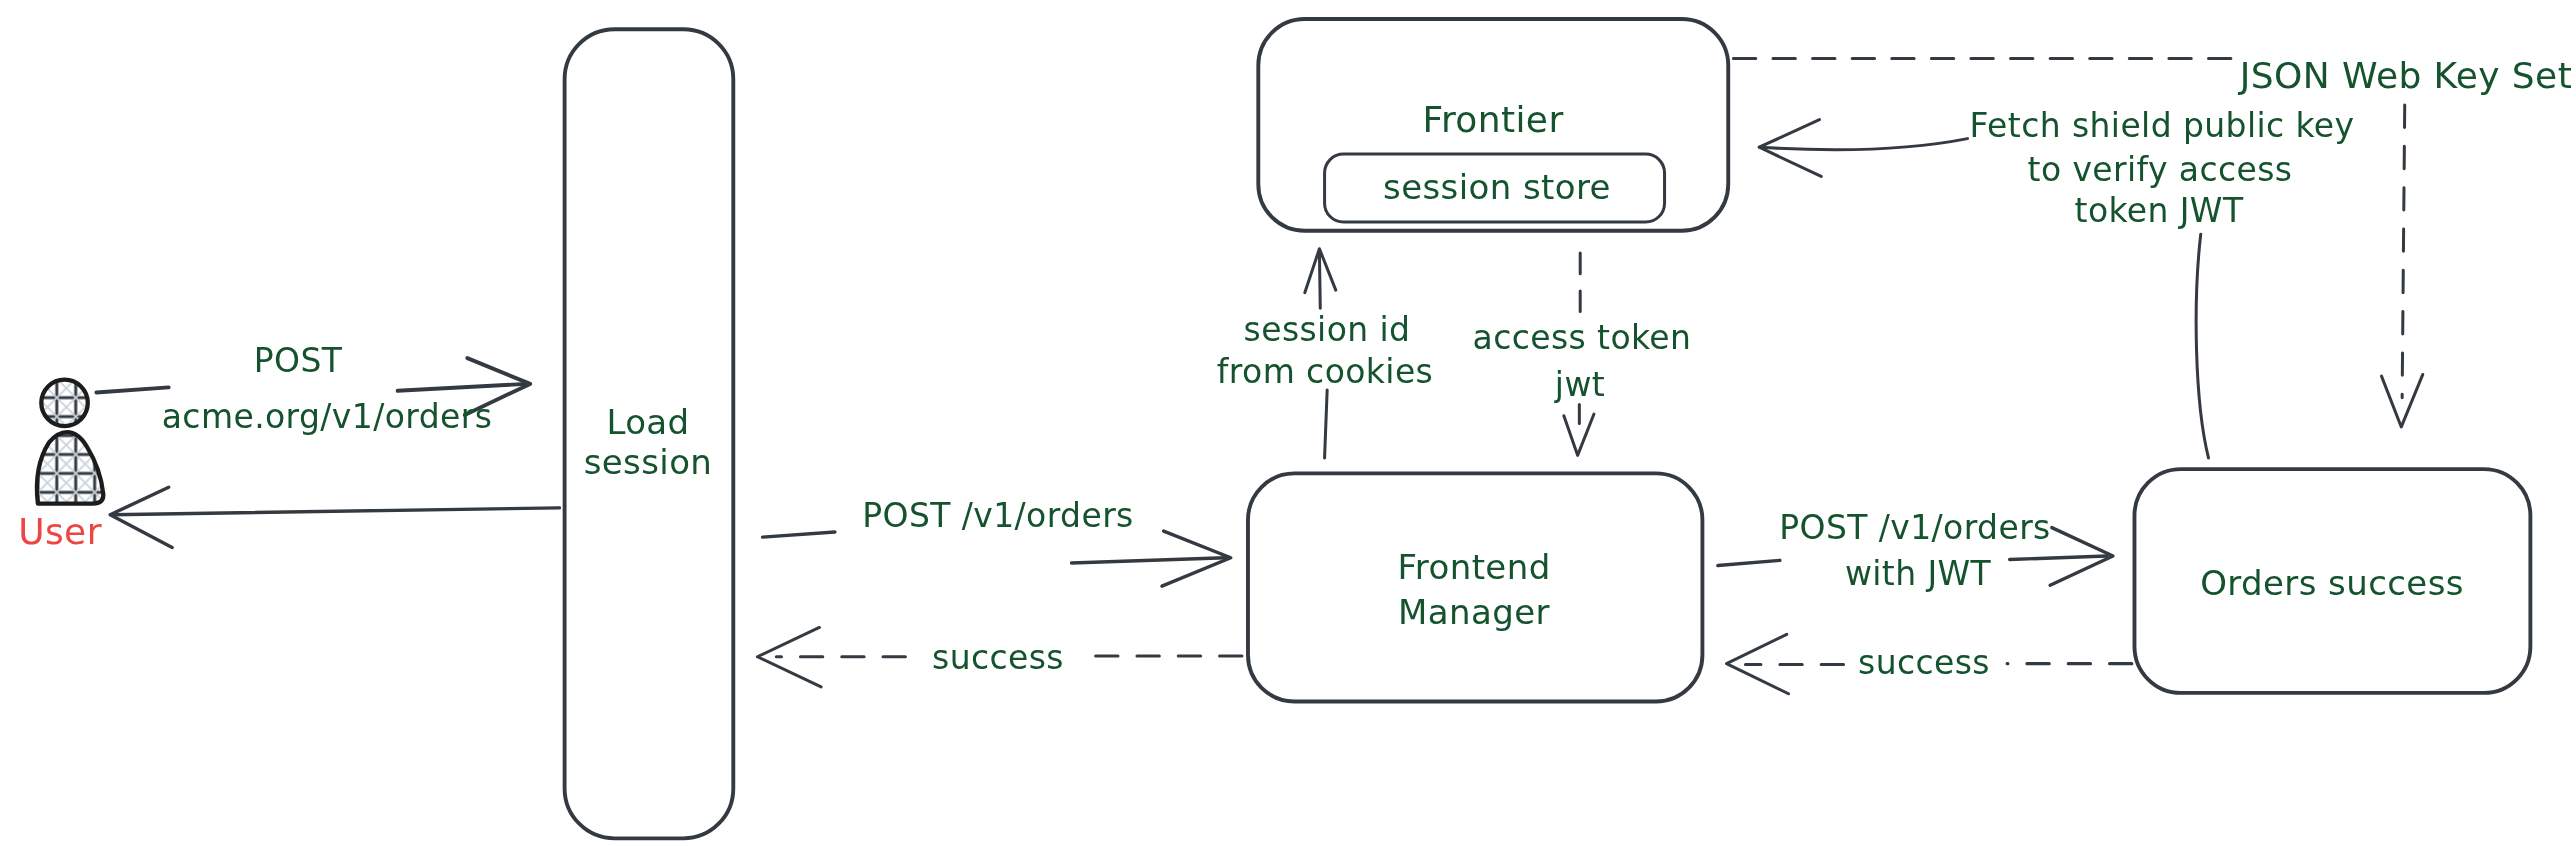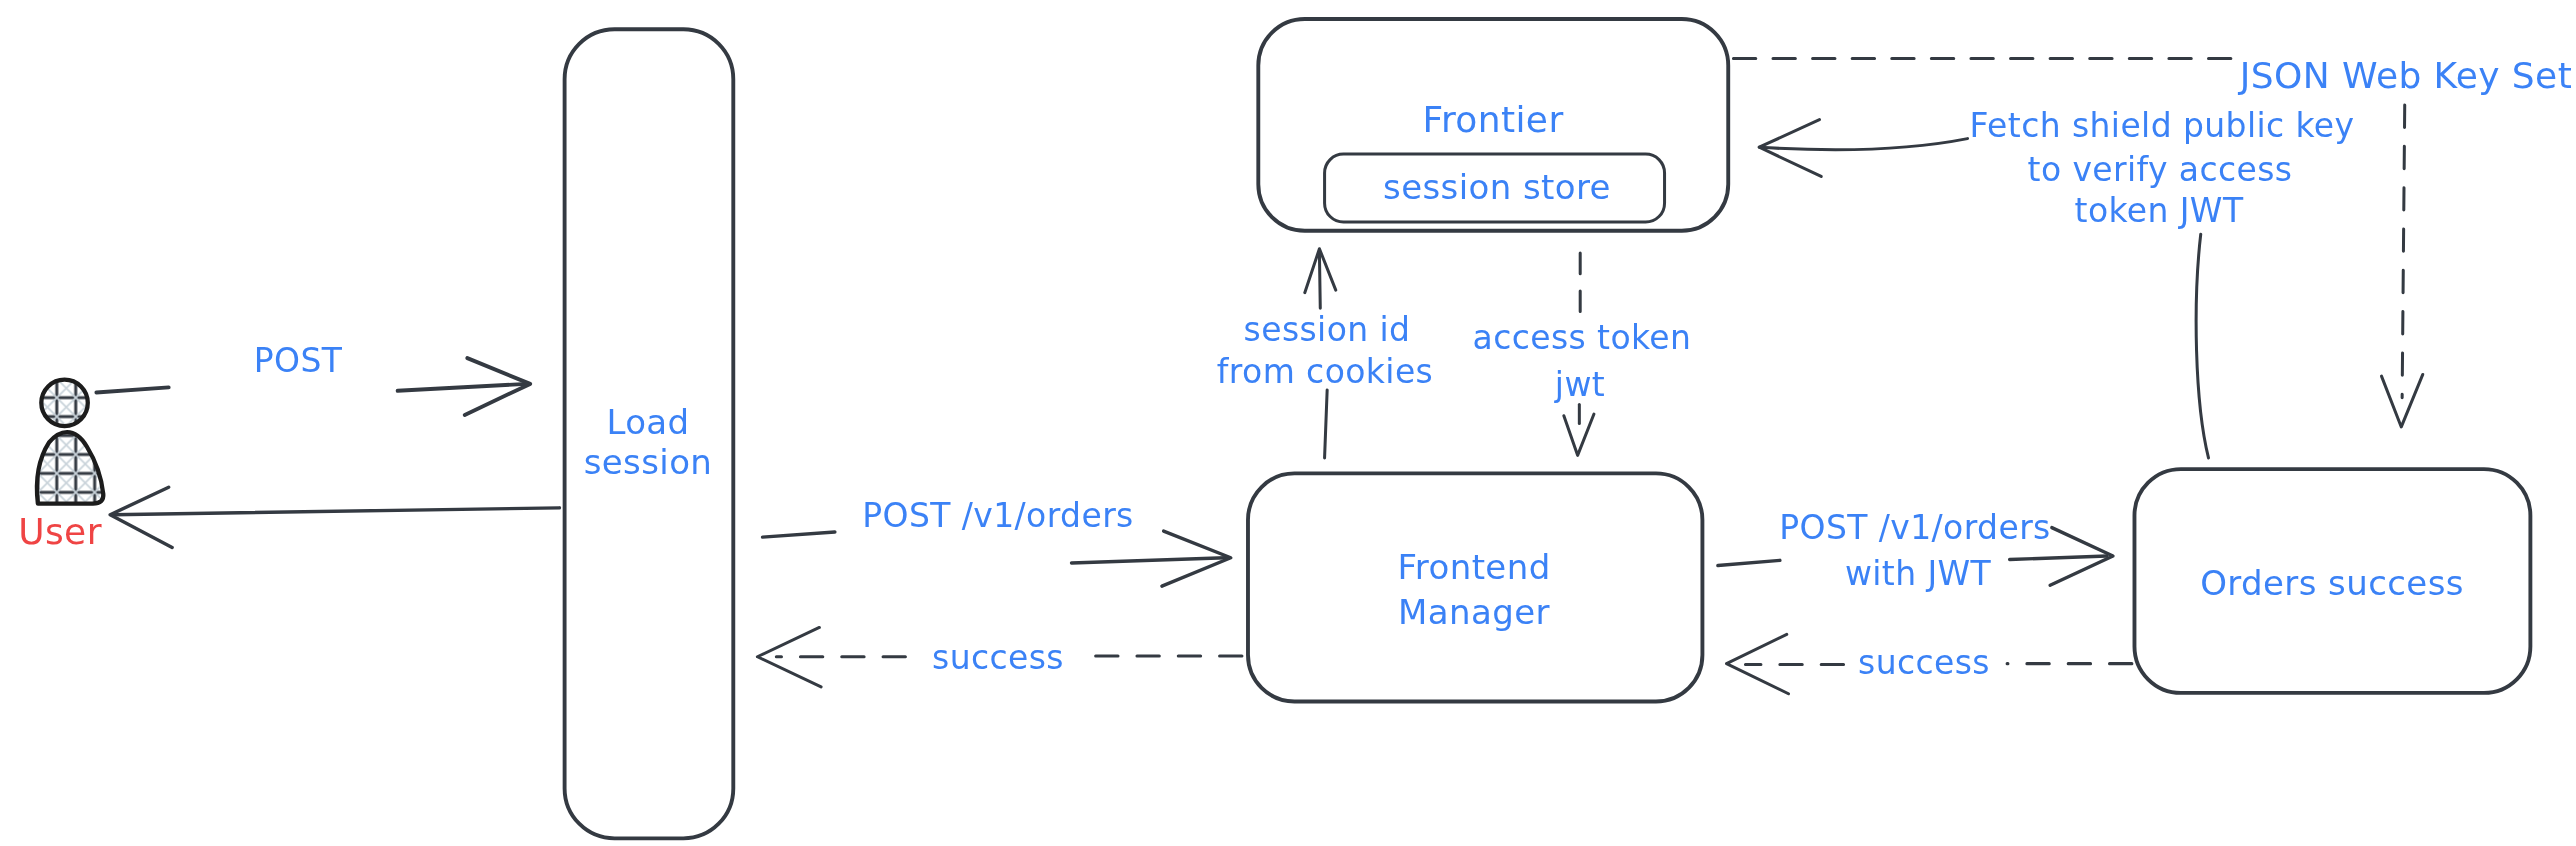--- a/index.html
+++ b/index.html
@@ -8,21 +8,21 @@
     width:2576px;height:847px;
     background:#ffffff;
     font-family:"DejaVu Sans", sans-serif;
     overflow:hidden;
   }
   #strokes{position:absolute;left:0;top:0;}
   .lbl{
     position:absolute;
     transform:translate(-50%,-50%);
     white-space:nowrap;
-    color:#3b82f6;
+    color:#14532d;
     font-size:33px;
     letter-spacing:0.4px;
     text-align:center;
     line-height:1.15;
   }
   .node-lbl{font-size:34px;}
   .big-lbl{font-size:36px;}
   .user-lbl{color:#ef4444;font-size:36px;}
 </style>
 </head>
@@ -109,20 +109,21 @@
     <g stroke-width="3.5">
       <path d="M2566,532 C2550,468 2548,350 2557,272"></path>
       <path d="M2044,171 C2140,177 2220,174 2286,161"></path>
       <path d="M2114,139 L2044,171 L2116,205"></path>
     </g>
   </svg>
 
   <div class="lbl user-lbl" style="left:60px;top:532px">User</div>
 
   <div class="lbl" style="left:298px;top:361px">POST</div>
+  <div class="lbl" style="left:327px;top:417px">acme.org/v1/orders</div>
 
   <div class="lbl node-lbl" style="left:648px;top:423px">Load</div>
   <div class="lbl node-lbl" style="left:648px;top:463px">session</div>
 
   <div class="lbl big-lbl" style="left:1493px;top:120px">Frontier</div>
   <div class="lbl node-lbl" style="left:1497px;top:188px">session store</div>
 
   <div class="lbl node-lbl" style="left:1474px;top:568px">Frontend</div>
   <div class="lbl node-lbl" style="left:1474px;top:613px">Manager</div>
 

